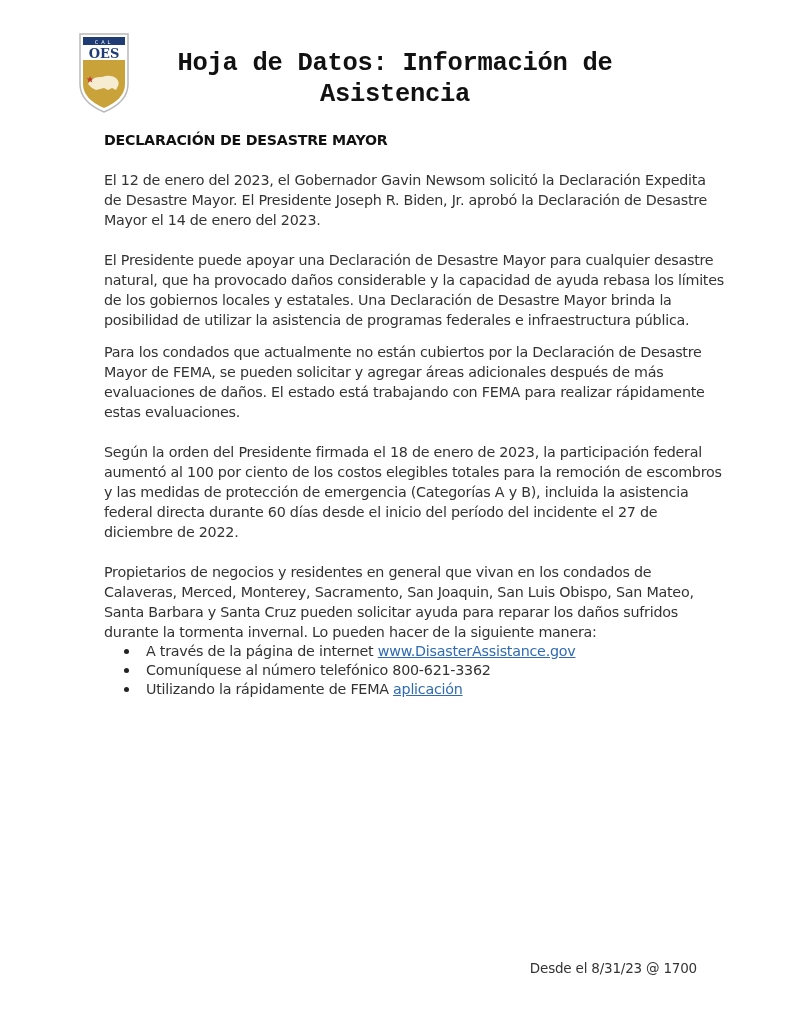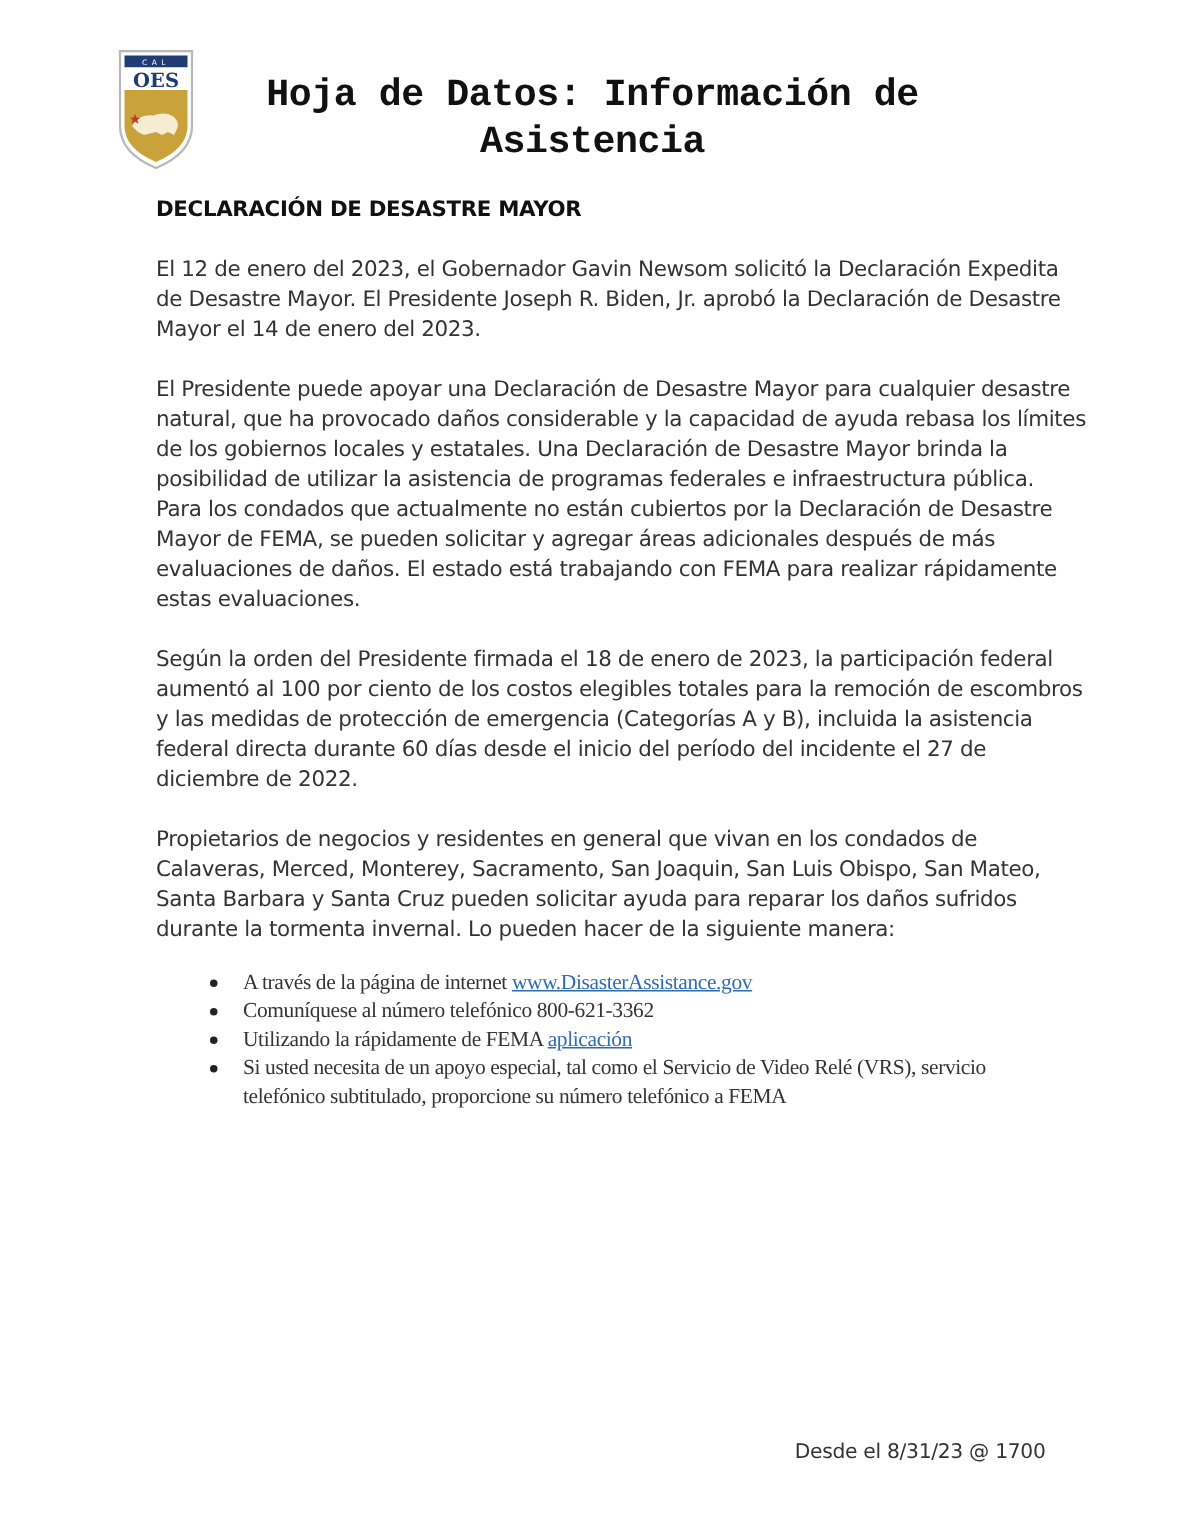--- a/index.html
+++ b/index.html
@@ -6,22 +6,22 @@
     body { width: 791px; height: 1024px; position: relative; overflow: hidden;
            font-family: "DejaVu Sans", sans-serif; color: #2b2b2b; }
     .logo { position: absolute; left: 78px; top: 32px; width: 52px; height: 82px; }
     .title { position: absolute; left: 130px; top: 48px; width: 530px; text-align: center;
              font-family: Liberation Mono, monospace; font-weight: bold; font-size: 25.5px;
              line-height: 31px; color: #111; letter-spacing: -0.3px; }
     .content { position: absolute; left: 104px; top: 130px; width: 620px; }
     .h { font-weight: bold; font-size: 14.2px; color: #111; margin: 0; line-height: 20px; letter-spacing: -0.2px; }
     p { font-size: 14.3px; line-height: 20px; margin: 0; letter-spacing: -0.25px; color: #333; }
     .gap-l { margin-top: 20px; }
-    .gap-m { margin-top: 0; }
-    ul { margin: 16px; padding: 0 0 0 42px; list-style: none; font-family: Liberation Serif, serif; }
+    .gap-m { margin-top: 12px; }
+    ul { margin: 0; padding: 0 0 0 42px; list-style: none; }
     li { font-size: 14.3px; line-height: 19px; letter-spacing: -0.25px; color: #333; position: relative; }
     li .bullet { position: absolute; left: -22px; top: 7px; width: 5px; height: 5px; border-radius: 50%; background: #222; }
     a { color: #2f6bb3; text-decoration: underline; }
     .footer { position: absolute; right: 94px; top: 960px; font-size: 13.5px; color: #333; letter-spacing: -0.2px; }
   </style>
 </head>
 <body>
 
 <div class="logo">
   <svg width="52" height="82" viewBox="0 0 52 82">
@@ -53,20 +53,16 @@
       <span>A través de la página de internet </span><a>www.DisasterAssistance.gov</a>
     </li>
     <li>
       <span class="bullet"></span>
       <span>Comuníquese al número telefónico 800-621-3362</span>
     </li>
     <li>
       <span class="bullet"></span>
       <span>Utilizando la rápidamente de FEMA </span><a>aplicación</a>
     </li>
-    <li>
-      <span class="bullet"></span>
-      <span>Si usted necesita de un apoyo especial, tal como el Servicio de Video Relé (VRS), servicio telefónico subtitulado, proporcione su número telefónico a FEMA</span>
-    </li>
   </ul>
 </div>
 
 <div class="footer">Desde el 8/31/23 @ 1700</div>
 
 </body></html>

